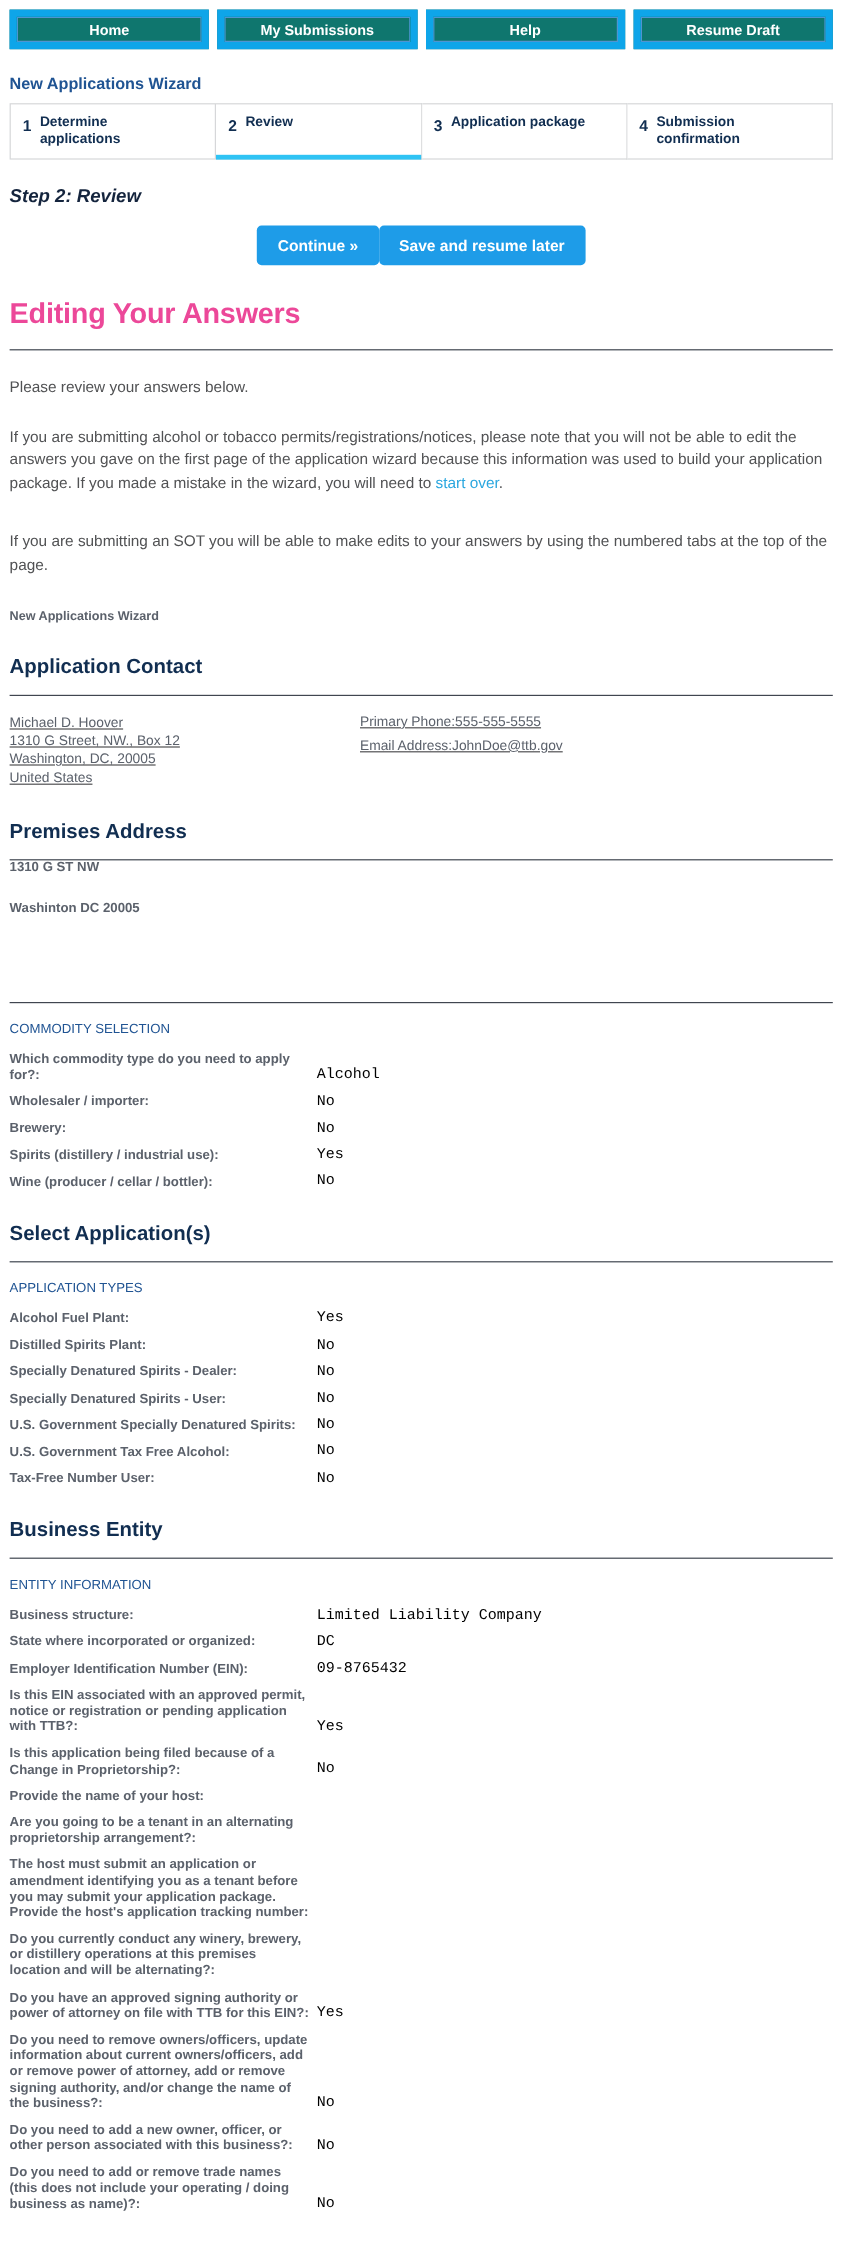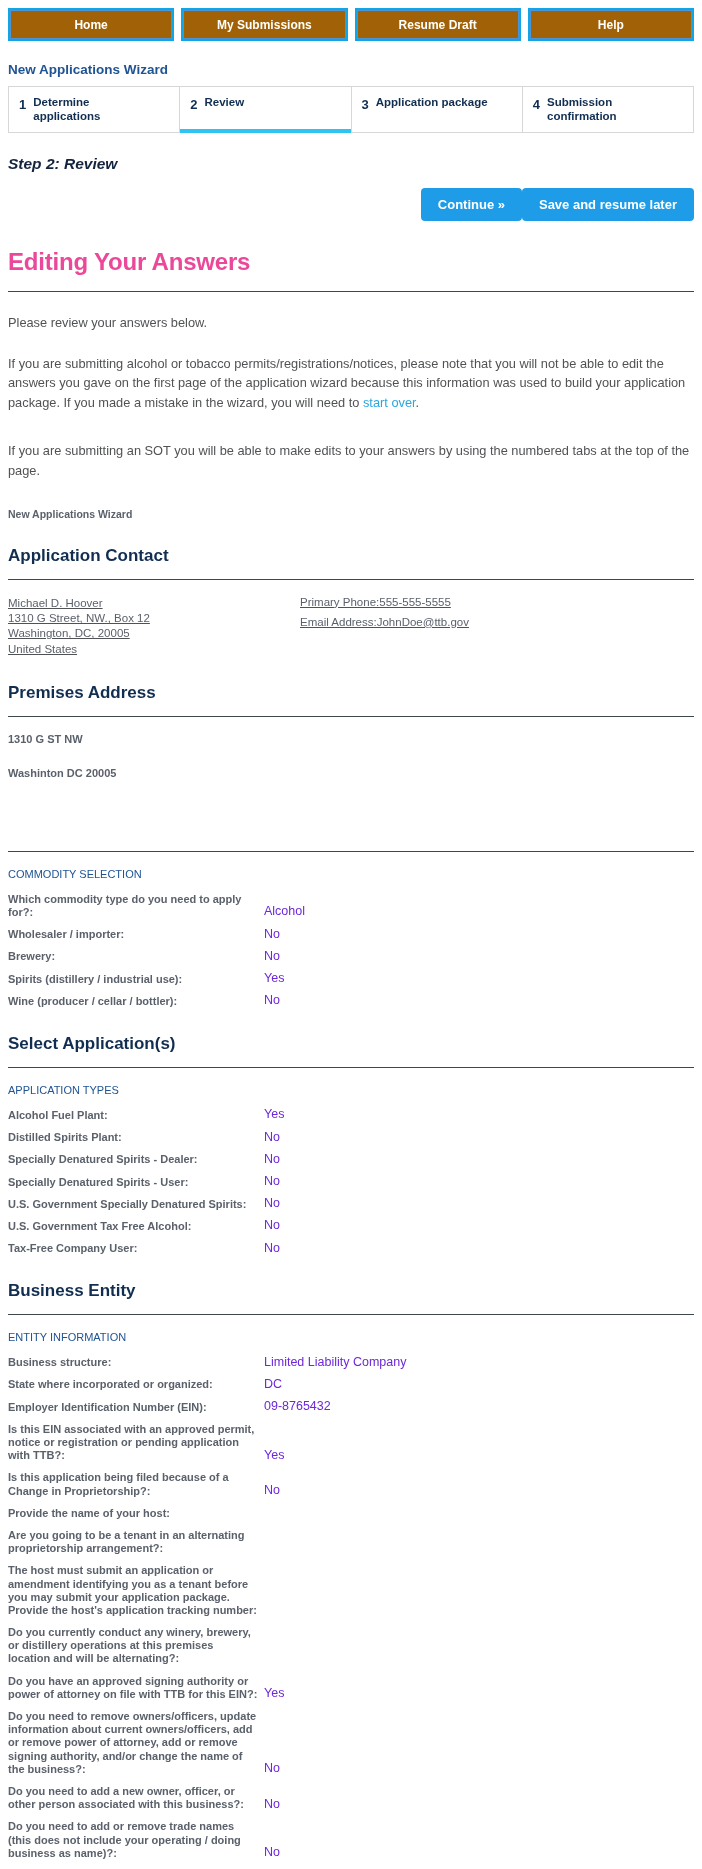--- a/index.html
+++ b/index.html
@@ -9,22 +9,22 @@
     min-height: 1869px;
     font-family: "Liberation Sans", sans-serif;
     color: #515254;
   }
   .page { padding: 0 8px 26px 8px; }
 
   
   .nav { display: flex; gap: 7px; margin-top: 8px; }
   .nav-btn {
     flex: 1; height: 33px;
-    background: #a16207;
-    border: 2px solid #0ea5e9;
+    background: #0f766e;
+    border: 6px solid #0ea5e9;
     box-shadow: inset 0 0 0 1px #4f94d0;
     color: #fff; font-size: 12px; font-weight: bold;
     display: flex; align-items: center; justify-content: center;
     cursor: pointer; font-family: inherit;
   }
 
   .wizard-title { margin-top: 21px; color: #205493; font-weight: bold; font-size: 13.5px; }
 
   
   .steps { display: flex; margin-top: 9px; }
@@ -35,21 +35,21 @@
   }
   .step-tab:first-child { border-left-width: 1px; }
   .step-num { font-size: 13px; font-weight: bold; color: #112e51; padding-top: 4px; }
   .step-label { font-size: 11.5px; font-weight: bold; color: #112e51; line-height: 1.25; max-width: 112px; padding-top: 2px; }
   .step-tab.active::after {
     content: ""; position: absolute; left: 0; right: 0; bottom: -1px; height: 4px; background: #2fc3f4;
   }
 
   .step-heading { margin-top: 22px; font-size: 15.5px; font-weight: bold; font-style: italic; color: #14243d; }
 
-  .btn-row { display: flex; justify-content: flex-end; align-items: flex-start; margin-top: 15px; }
+  .btn-row { display: flex; justify-content: center; align-items: flex-start; margin-top: 15px; }
   .btn {
     background: #1e9ce8; color: #fff; border: none; border-radius: 4px;
     font-weight: bold; font-size: 13px; padding: 9px 17px; cursor: pointer; font-family: inherit;
   }
 
   .summary-note { margin-top: 11px; font-size: 10.8px; color: #5b616b; }
 
   h1 { margin-top: 27px; font-size: 24px; color: #ec4899; letter-spacing: -0.2px; }
   hr { border: none; border-top: 1px solid #404650; margin-top: 15px; }
   hr.pre-section { margin-top: 72px; }
@@ -62,40 +62,40 @@
 
   h2 { margin-top: 26px; font-size: 17px; color: #112e51; }
   h2 + hr { margin-top: 13px; }
 
   .contact-grid { display: flex; margin-top: 16px; text-decoration: underline; }
   .contact-left { width: 292px; font-size: 11.5px; color: #5b616b; line-height: 1.33; }
   .contact-right { font-size: 11.5px; color: #5b616b; }
   .contact-right .c-line + .c-line { margin-top: 8px; }
 
   .prem-line { font-size: 11px; font-weight: bold; color: #5b616b; }
-  .prem-line1 { margin-top: 16px; }
+  .prem-line1 { }
   .prem-line2 { margin-top: 22px; }
 
   .sub-heading { margin-top: 16px; font-size: 11px; font-weight: normal; color: #205493; }
 
   .qa { margin-top: 13px; }
   .qa-row { display: flex; align-items: flex-end; margin-bottom: 9px; }
   .q { width: 250px; font-size: 11px; font-weight: bold; color: #5b616b; line-height: 1.2; }
-  .a { flex: 1; padding-left: 6px; font-size: 12.5px; color: #6d28d9; line-height: 1.1; margin-top: -1px; }
+  .a { flex: 1; padding-left: 6px; font-size: 12.5px; color: #000000; line-height: 1.1; margin-top: -1px; font-family: Liberation Mono, monospace; }
 </style>
 </head>
 <body>
 
 <div class="page">
 
   <div class="nav">
     <button class="nav-btn">Home</button>
     <button class="nav-btn">My Submissions</button>
+    <button class="nav-btn">Help</button>
     <button class="nav-btn">Resume Draft</button>
-    <button class="nav-btn">Help</button>
   </div>
 
   <div class="wizard-title">New Applications Wizard</div>
 
   <div class="steps">
     <div class="step-tab">
       <span class="step-num">1</span>
       <span class="step-label">Determine applications</span>
     </div>
     <div class="step-tab active">
@@ -199,21 +199,21 @@
     </div>
     <div class="qa-row">
       <div class="q">U.S. Government Specially Denatured Spirits:</div>
       <div class="a">No</div>
     </div>
     <div class="qa-row">
       <div class="q">U.S. Government Tax Free Alcohol:</div>
       <div class="a">No</div>
     </div>
     <div class="qa-row">
-      <div class="q">Tax-Free Company User:</div>
+      <div class="q">Tax-Free Number User:</div>
       <div class="a">No</div>
     </div>
   </div>
 
   <h2>Business Entity</h2>
   <hr>
   <div class="sub-heading">ENTITY INFORMATION</div>
   <div class="qa">
     <div class="qa-row">
       <div class="q">Business structure:</div>

